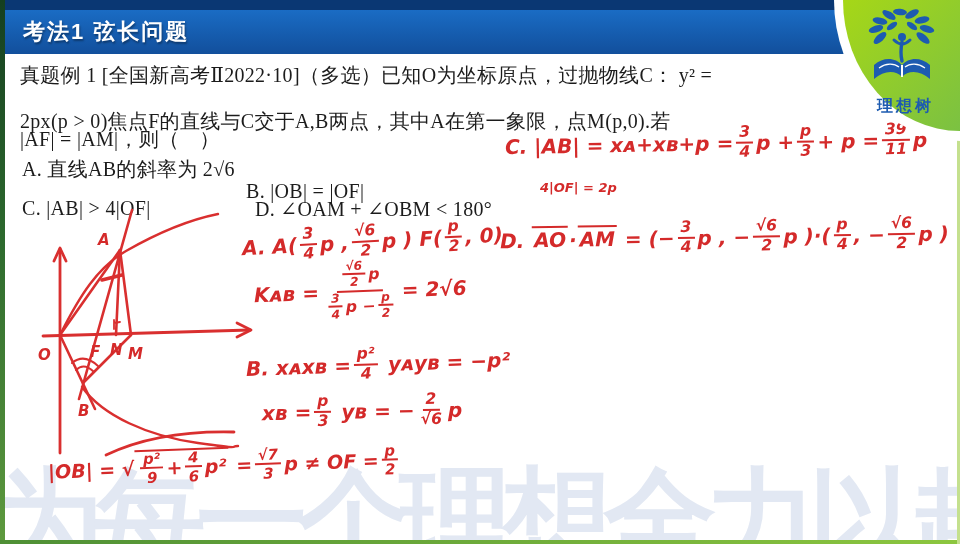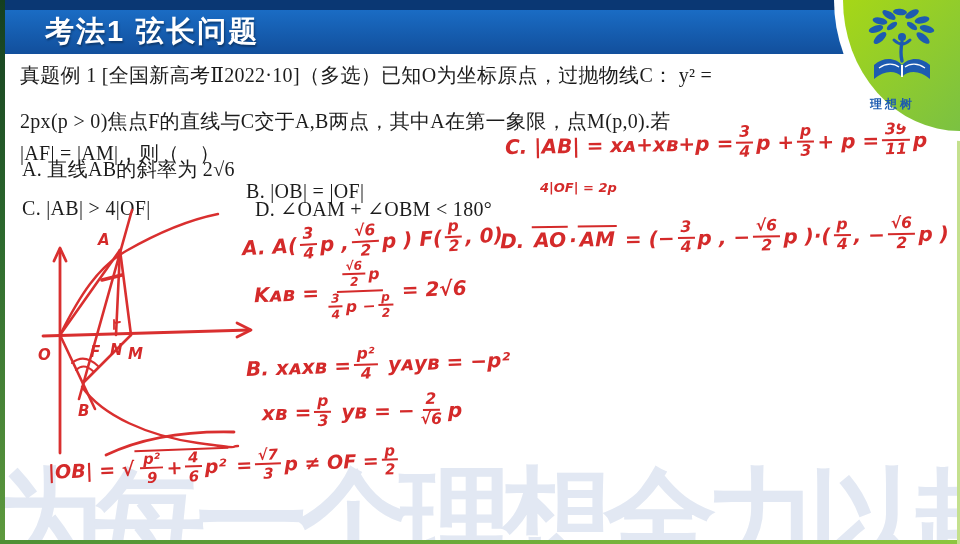--- a/index.html
+++ b/index.html
@@ -9,37 +9,37 @@
   
   .edge{position:absolute;z-index:30}
   #edge-left{left:0;top:0;width:5px;height:544px;background:linear-gradient(180deg,#153f20 0%,#2e6b2e 45%,#5e9a3e 100%)}
   #edge-bottom{left:0;bottom:0;width:960px;height:4px;background:linear-gradient(90deg,#4e8f35,#8cc63f)}
   #edge-right{right:0;top:0;width:3px;height:544px;background:#c4e08e}
 
   
   #header{position:absolute;left:5px;top:0;width:843px;height:54px;z-index:20}
   #header .navy{height:10px;background:#0a3773}
   #header .bar{height:44px;background:linear-gradient(180deg,#1a6cc4,#124f9c);display:flex;align-items:center}
-  #page-title{color:#fff;font-size:29px;font-weight:800;padding-left:40px;letter-spacing:2px;
+  #page-title{color:#fff;font-size:22px;font-weight:800;padding-left:18px;letter-spacing:2px;
               text-shadow:1px 2px 2px rgba(0,0,0,.35)}
 
   
   #logo-corner{position:absolute;right:0;top:0;width:132px;height:146px;z-index:31}
   #logo-rim{position:absolute;right:0;top:0;width:126px;height:141px;background:#fff;border-bottom-left-radius:100% 100%}
   #logo-bg{position:absolute;right:0;top:0;width:117px;height:131px;background:linear-gradient(135deg,#a6d717,#7bc142);border-bottom-left-radius:100% 100%}
   #logo-tree{position:absolute;right:22px;top:8px}
-  #logo-brand{position:absolute;right:26px;top:96px;width:64px;text-align:left;color:#1d5bb0;
-              font-size:12px;font-weight:700;letter-spacing:3px}
+  #logo-brand{position:absolute;right:26px;top:96px;width:64px;text-align:right;color:#1d5bb0;
+              font-size:16px;font-weight:700;letter-spacing:3px}
 
   
   .ptxt{position:absolute;color:#1c1c1c;font-family:"Liberation Serif","DejaVu Serif",serif;
         font-size:20px;white-space:nowrap;z-index:10;letter-spacing:.3px}
   #p-line1{left:20px;top:62px}
   #p-line2{left:20px;top:108px}
-  #p-line3{left:20px;top:140px}
+  #p-line3{left:20px;top:126px}
   #p-optA{left:22px;top:156px}
   #p-optB{left:246px;top:180px}
   #p-optC{left:22px;top:197px}
   #p-optD{left:255px;top:197px}
 
   
   .hw{position:absolute;color:#d42a2a;font-family:"DejaVu Sans",sans-serif;font-style:italic;
       font-weight:600;white-space:nowrap;z-index:12}
   .frac{display:inline-flex;flex-direction:column;align-items:center;vertical-align:middle;
         font-size:.78em;line-height:1.15;margin:0 3px;transform:translateY(-.12em)}

